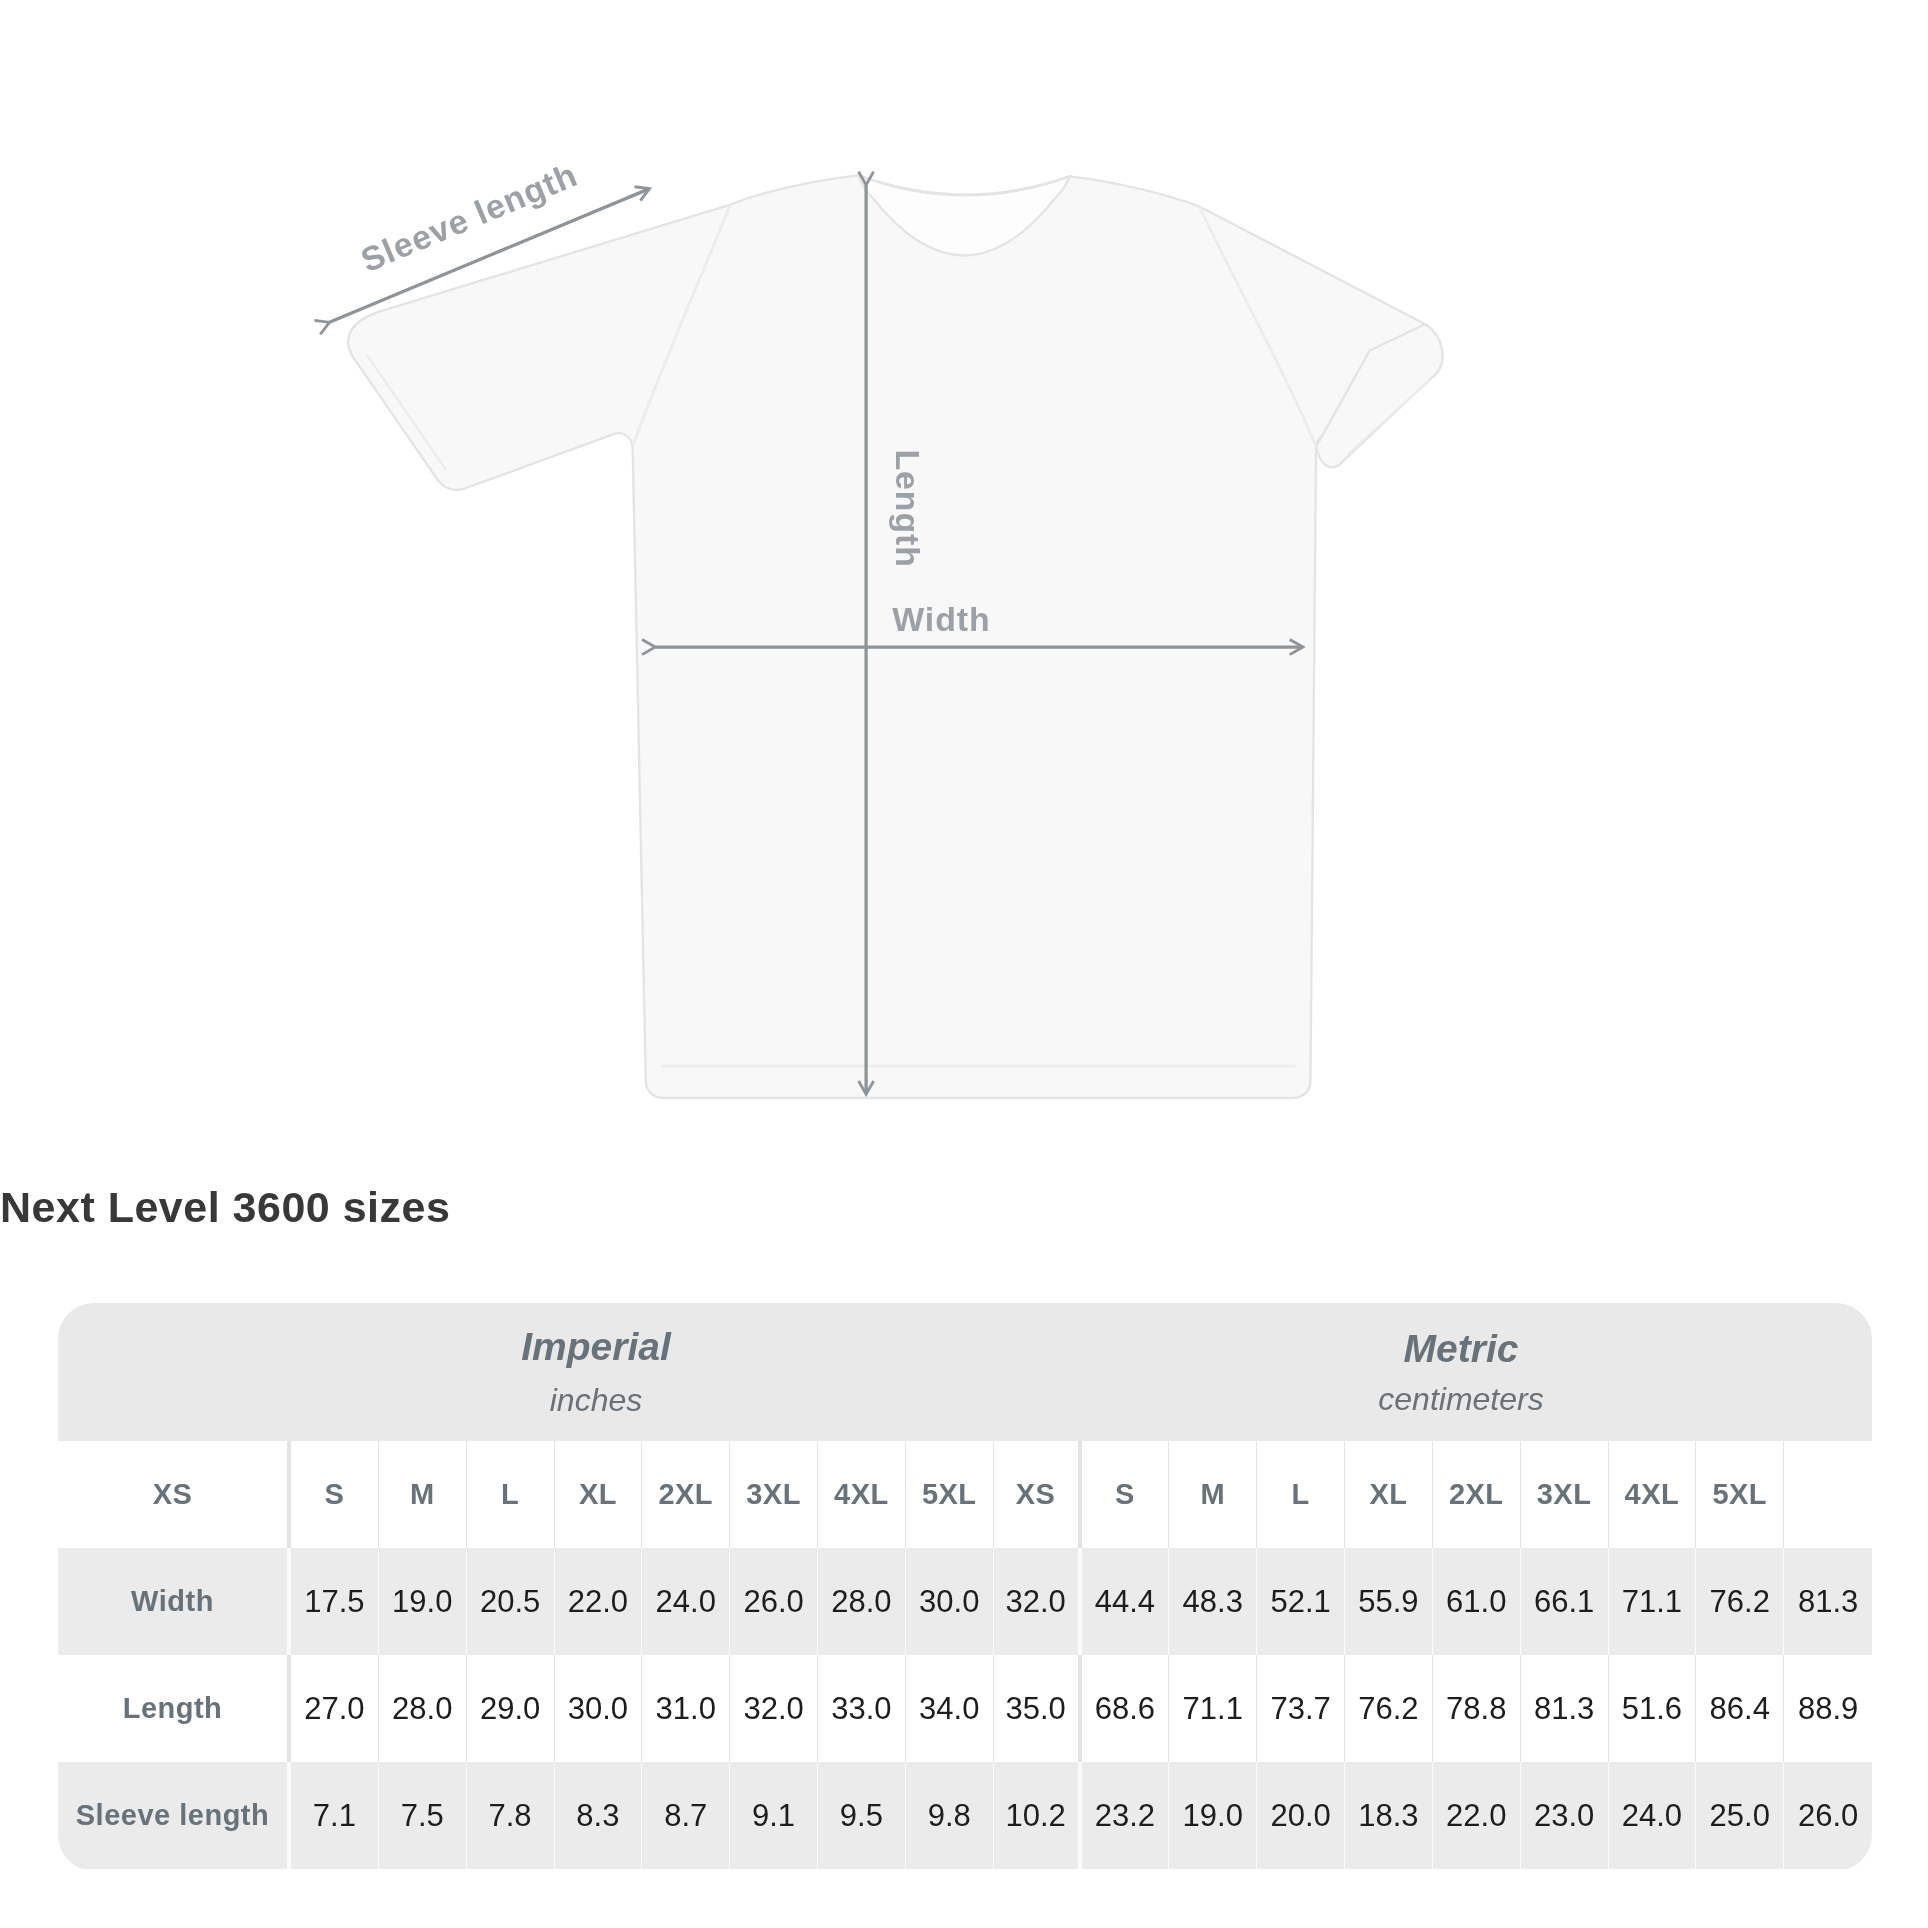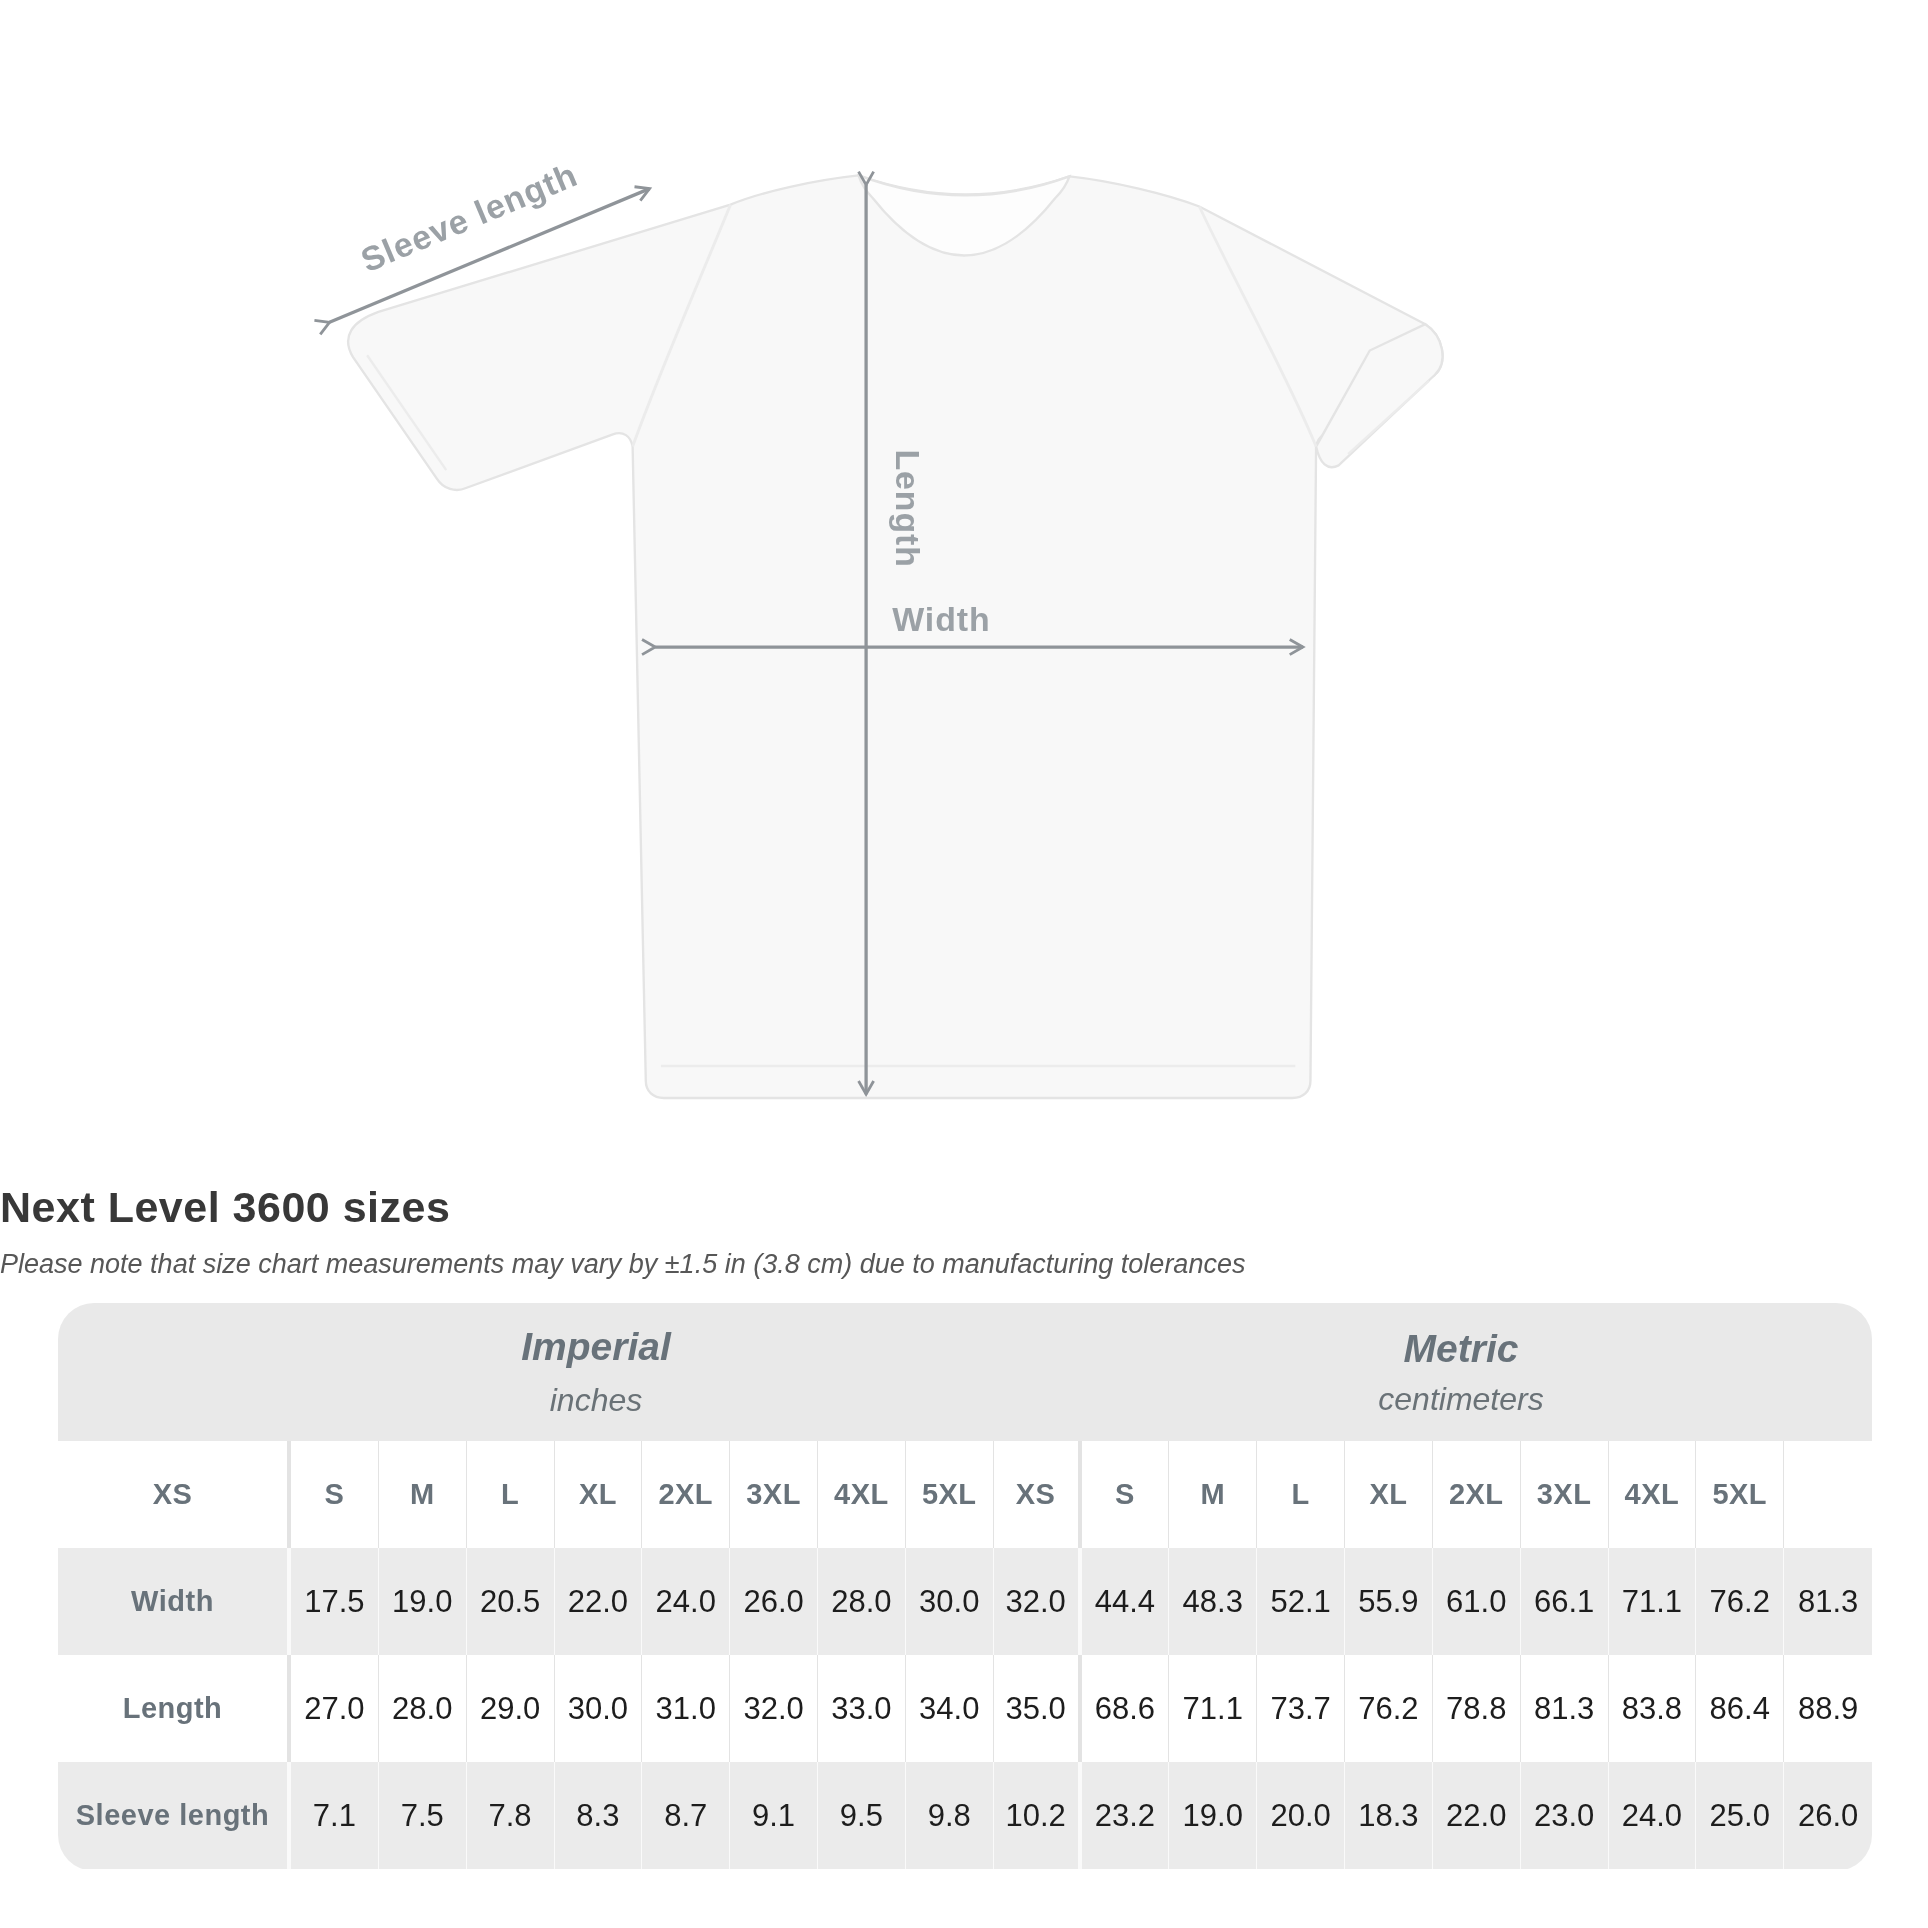--- a/index.html
+++ b/index.html
@@ -107,21 +107,20 @@
     <line class="meas-line" x1="920" y1="196" x2="920" y2="1162" marker-start="url(#ahBig)" marker-end="url(#ahBig)"></line>
     <line class="meas-line" x1="696" y1="687" x2="1384" y2="687" marker-start="url(#ahBig)" marker-end="url(#ahBig)"></line>
 
     <text class="diagram-label" transform="translate(503,242) rotate(-22.7)" text-anchor="middle">Sleeve length</text>
     <text class="diagram-label" transform="translate(952,540) rotate(90)" text-anchor="middle">Length</text>
     <text class="diagram-label" x="1000" y="670" text-anchor="middle" font-size="37">Width</text>
   </svg>
 
   <div class="title-wrap">
     <h1 class="chart-title">Next Level 3600 sizes</h1>
-    <p class="chart-subtitle">Please note that size chart measurements may vary by ±1.5 in (3.8 cm) due to manufacturing tolerances</p>
   </div>
 
   <div class="size-panel">
     <div class="band">
       <div class="unit-group imperial">
         <div class="unit-name">Imperial</div>
         <div class="unit-sub">inches</div>
       </div>
       <div class="unit-group metric">
         <div class="unit-name">Metric</div>
@@ -180,21 +179,21 @@
           <div class="cell">32.0</div>
           <div class="cell">33.0</div>
           <div class="cell">34.0</div>
           <div class="cell">35.0</div>
           <div class="cell">68.6</div>
           <div class="cell">71.1</div>
           <div class="cell">73.7</div>
           <div class="cell">76.2</div>
           <div class="cell">78.8</div>
           <div class="cell">81.3</div>
-          <div class="cell">83.8</div>
+          <div class="cell">51.6</div>
           <div class="cell">86.4</div>
           <div class="cell">88.9</div>
         </div>
         <div class="trow gray">
           <div class="cell lbl">Sleeve length</div>
           <div class="cell">7.1</div>
           <div class="cell">7.5</div>
           <div class="cell">7.8</div>
           <div class="cell">8.3</div>
           <div class="cell">8.7</div>

